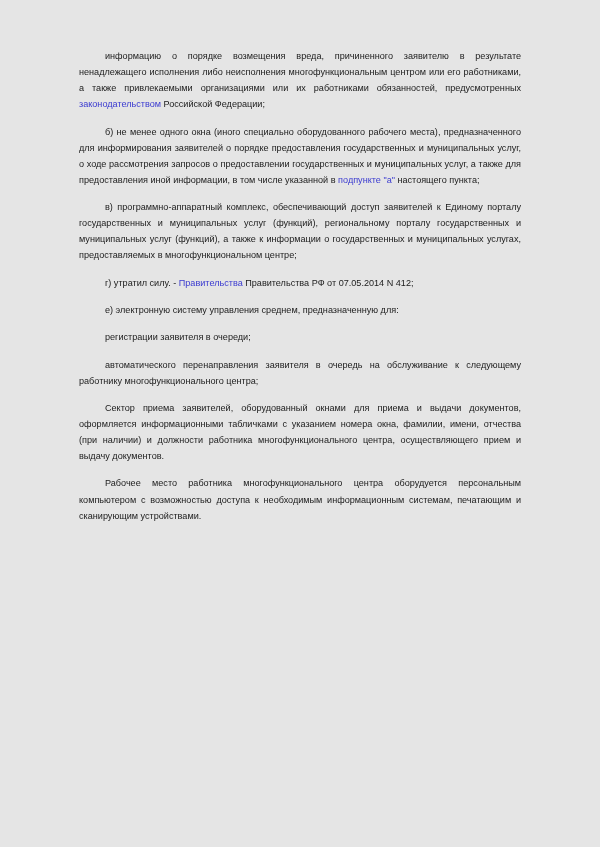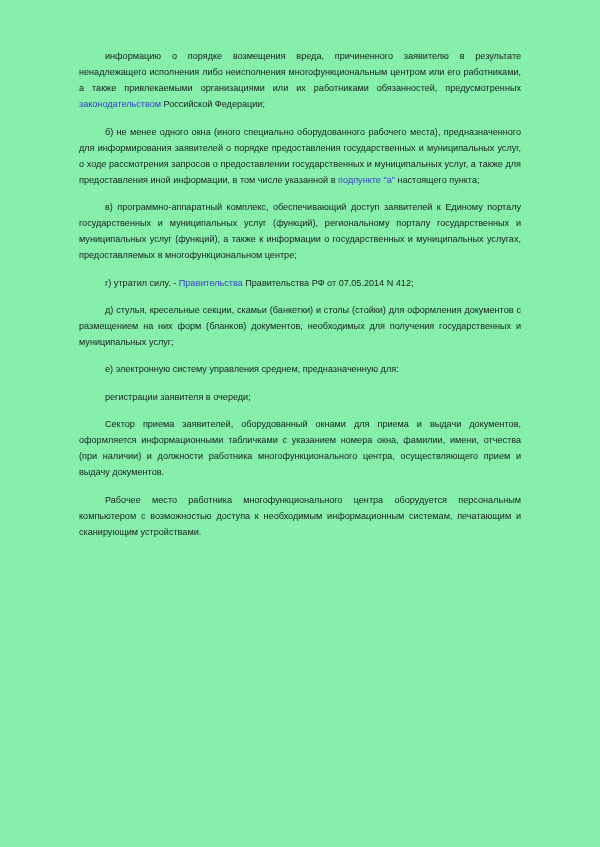--- a/index.html
+++ b/index.html
@@ -12,21 +12,21 @@
     height: 847px;
     font-family: "Liberation Sans", "DejaVu Sans", sans-serif;
     color: #1a1a1a;
     -webkit-font-smoothing: antialiased;
   }
   .page {
     box-sizing: border-box;
     width: 600px;
     height: 847px;
     padding: 48px 43px 0 79px;
-    background: #86efac;
+    background: #e5e5e5;
     position: relative;
     overflow: hidden;
   }
   .doc-body {
     width: 442px;
   }
   p.para {
     margin: 0 0 0 0;
     padding: 0;
     font-size: 9.1px;
@@ -47,19 +47,19 @@
 </style>
 </head>
 <body>
 
 <div class="page">
   <div class="doc-body" id="doc-body">
       <p class="para"><span>информацию о порядке возмещения вреда, причиненного заявителю в результате ненадлежащего исполнения либо неисполнения многофункциональным центром или его работниками, а также привлекаемыми организациями или их работниками обязанностей, предусмотренных </span><a class="lnk" href="#">законодательством</a><span> Российской Федерации;</span></p>
       <p class="para"><span>б) не менее одного окна (иного специально оборудованного рабочего места), предназначенного для информирования заявителей о порядке предоставления государственных и муниципальных услуг, о ходе рассмотрения запросов о предоставлении государственных и муниципальных услуг, а также для предоставления иной информации, в том числе указанной в </span><a class="lnk" href="#">подпункте "а"</a><span> настоящего пункта;</span></p>
       <p class="para"><span>в) программно-аппаратный комплекс, обеспечивающий доступ заявителей к Единому порталу государственных и муниципальных услуг (функций), региональному порталу государственных и муниципальных услуг (функций), а также к информации о государственных и муниципальных услугах, предоставляемых в многофункциональном центре;</span></p>
       <p class="para"><span>г) утратил силу. - </span><a class="lnk" href="#">Правительства</a><span> Правительства РФ от 07.05.2014 N 412;</span></p>
-      <p class="para"><span>д) стулья, кресельные секции, скамьи (банкетки) и столы (стойки) для оформления документов с размещением на них форм (бланков) документов, необходимых для получения государственных и муниципальных услуг;</span></p>
       <p class="para"><span>е) электронную систему управления среднем, предназначенную для:</span></p>
       <p class="para"><span>регистрации заявителя в очереди;</span></p>
+      <p class="para"><span>автоматического перенаправления заявителя в очередь на обслуживание к следующему работнику многофункционального центра;</span></p>
       <p class="para"><span>Сектор приема заявителей, оборудованный окнами для приема и выдачи документов, оформляется информационными табличками с указанием номера окна, фамилии, имени, отчества (при наличии) и должности работника многофункционального центра, осуществляющего прием и выдачу документов.</span></p>
       <p class="para"><span>Рабочее место работника многофункционального центра оборудуется персональным компьютером с возможностью доступа к необходимым информационным системам, печатающим и сканирующим устройствами.</span></p>
     </div>
 </div>
 
 </body></html>

